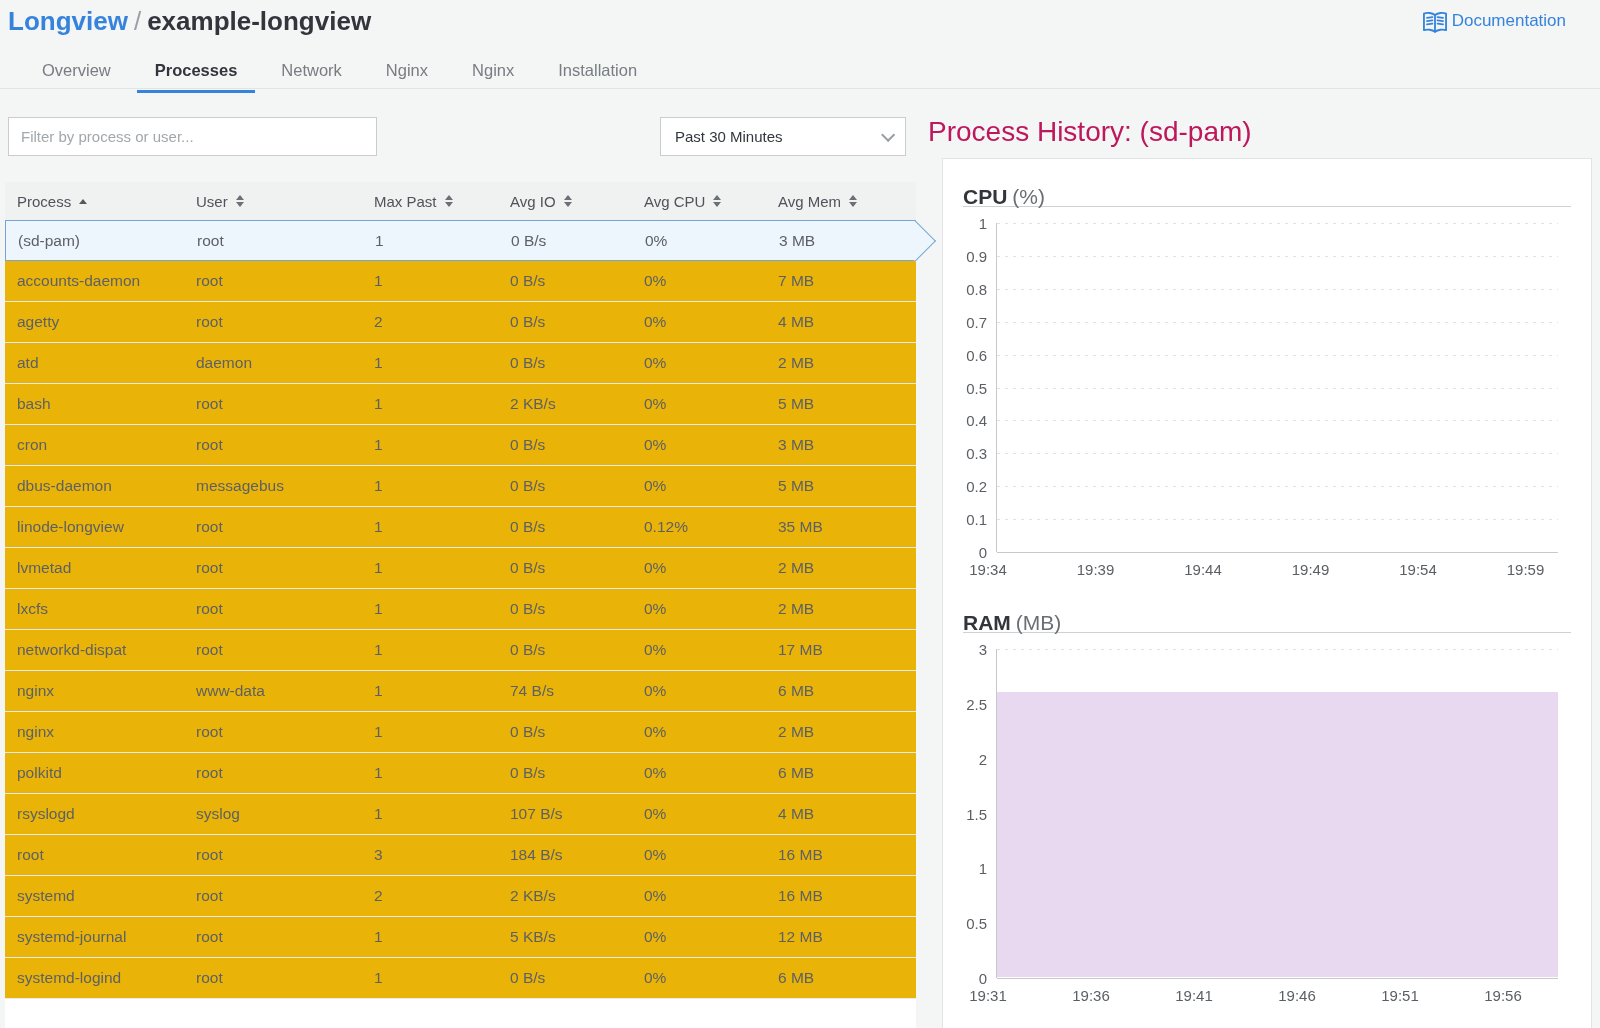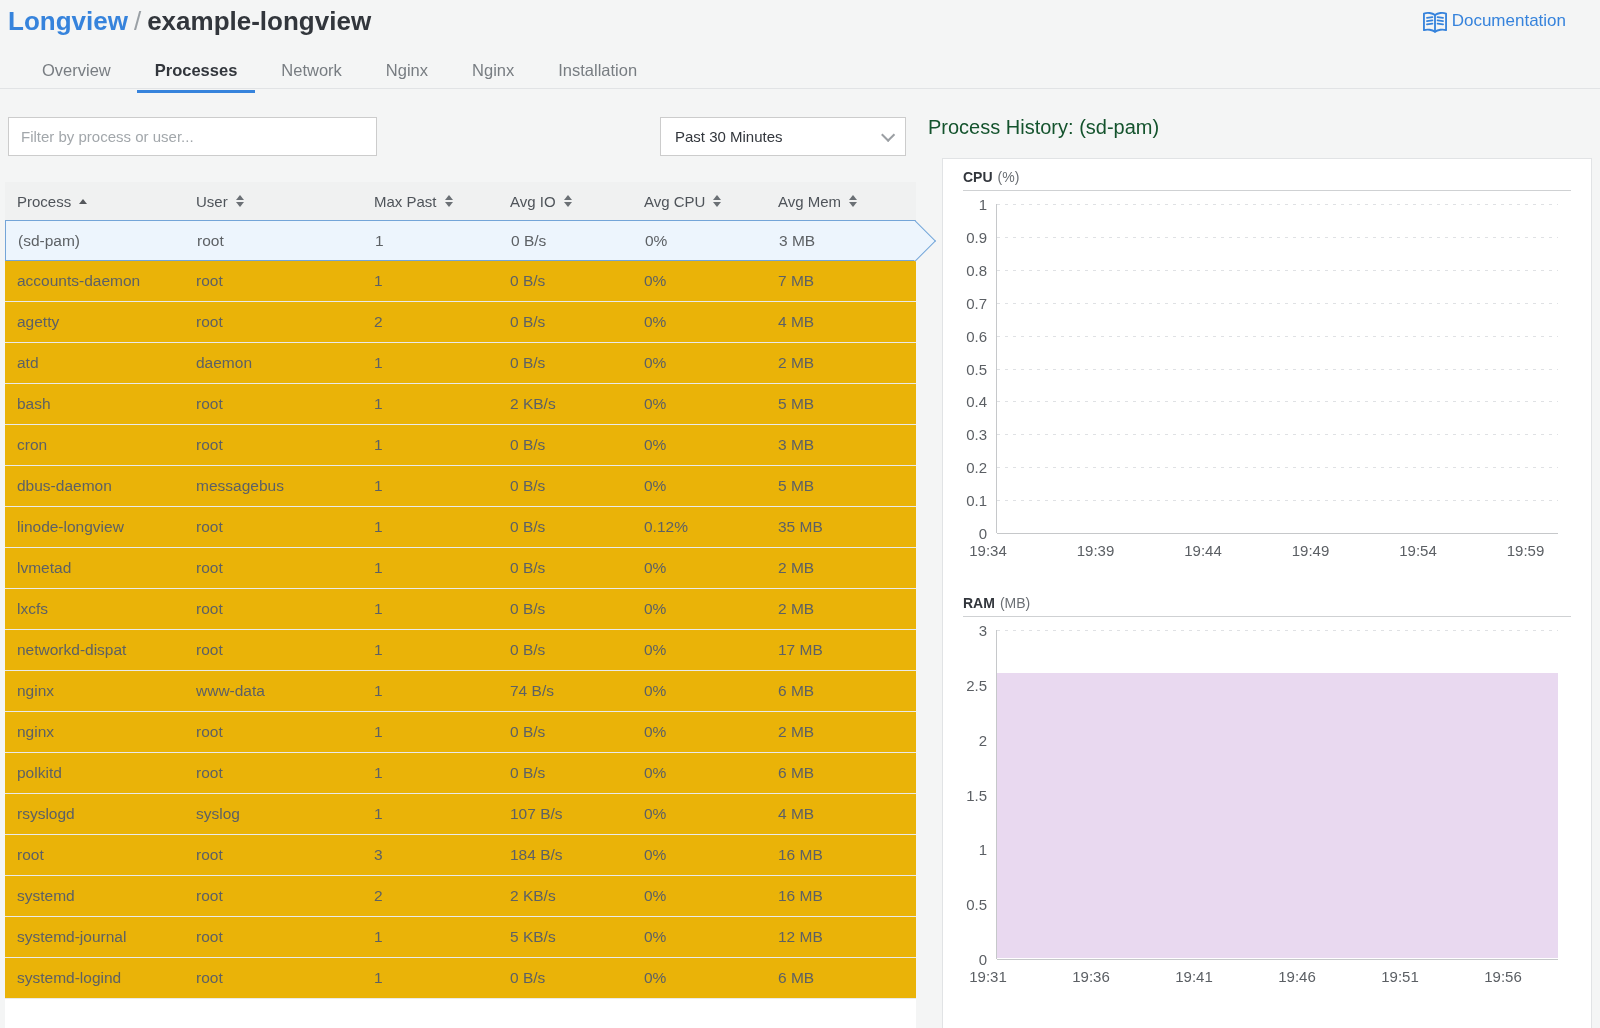--- a/index.html
+++ b/index.html
@@ -47,27 +47,27 @@
   .tr.selected::after { content:""; position:absolute; right:-14px; top:50%; width:28px; height:28px;
     background:#edf5fd; border-top:1px solid #74a5d8; border-right:1px solid #74a5d8;
     transform:translateY(-50%) rotate(45deg); }
   .tri { width:0; height:0; border-left:4px solid transparent; border-right:4px solid transparent; }
   .tri.up { border-bottom:5px solid #55585c; }
   .tri.down { border-top:5px solid #55585c; }
   .sort-both { display:flex; flex-direction:column; gap:2px; }
   .sort-both .tri.up { border-bottom-color:#6b7075; }
   .sort-both .tri.down { border-top-color:#6b7075; }
   
-  .panel-title { position:absolute; left:928px; top:116px; font-size:20px; color:#14532d; }
+  .panel-title { position:absolute; left:928px; top:116px; font-size:28px; color:#be185d; }
   .chart-card { position:absolute; left:942px; top:158px; width:650px; height:890px;
     background:#fff; border:1px solid #e1e3e5; }
   .chart-block { position:absolute; left:0; right:0; }
   .chart-block.cpu { top:10px; } .chart-block.ram { top:436px; }
-  .chart-head { margin:0 20px; height:22px; padding-bottom:8px; border-bottom:1px solid #cfd1d3;
-    font-size:14px; display:flex; align-items:baseline; gap:5px; }
+  .chart-head { margin:16px 20px; height:22px; padding-bottom:8px; border-bottom:1px solid #cfd1d3;
+    font-size:21px; display:flex; align-items:baseline; gap:5px; }
   .chart-title { font-weight:bold; color:#32363c; }
   .chart-unit { color:#6b6f74; }
   .plot { position:relative; margin:13px 33px 0 53px; height:329px; }
   .plot::before { content:""; position:absolute; left:0; top:0; bottom:0; width:1px; background:#c6c8ca; }
   .gridline { position:absolute; left:1px; right:0; height:1px;
     background:repeating-linear-gradient(to right,#dfe1e4 0px,#dfe1e4 3px,transparent 3px,transparent 8px); }
   .gridline.axis { background:#c6c8ca; }
   .ytick { position:absolute; left:-53px; width:44px; text-align:right; font-size:15px; color:#5b5f64;
     transform:translateY(-50%); }
   .area-fill { position:absolute; left:1px; right:0; bottom:1px; }

